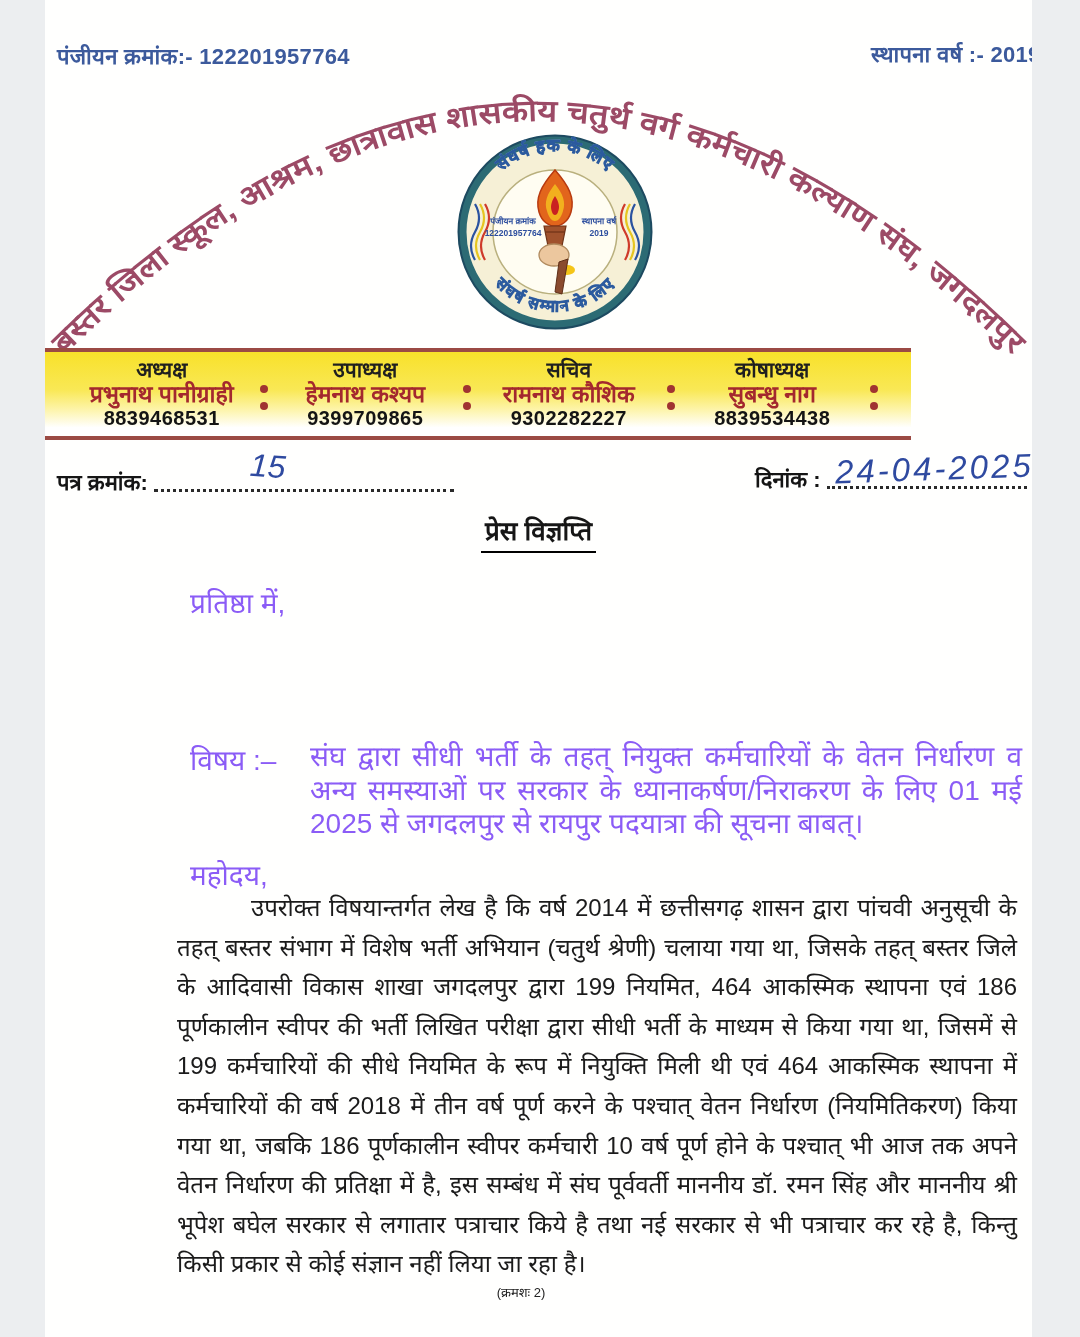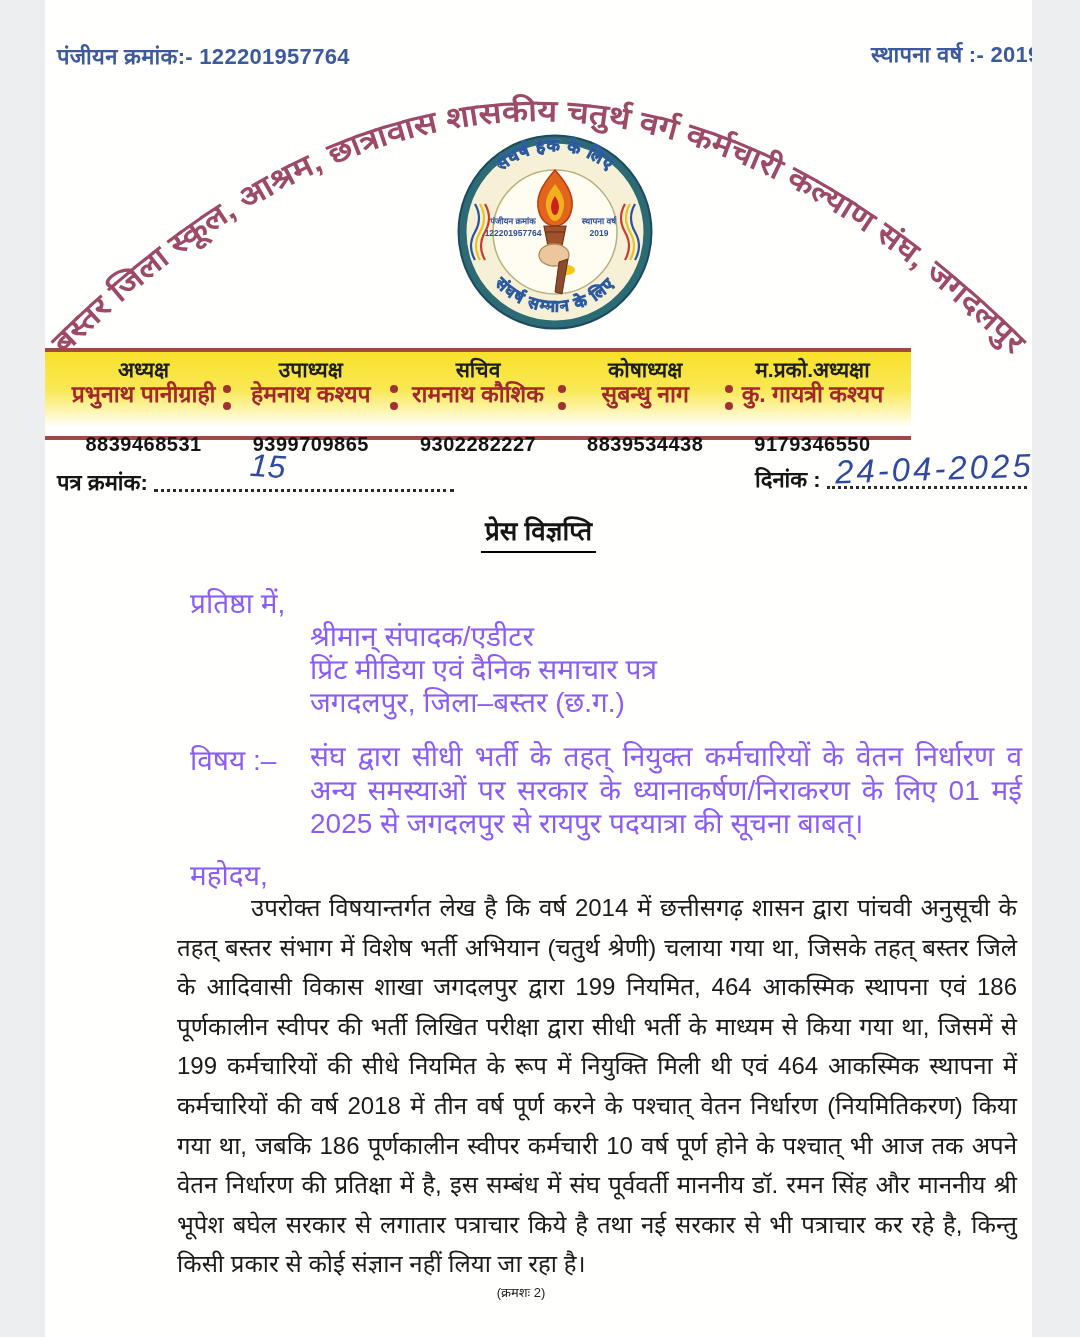--- a/index.html
+++ b/index.html
@@ -36,21 +36,21 @@
   .band{
     position:absolute;left:0;top:348px;width:866px;height:92px;
     border-top:4px solid #9b4a44;border-bottom:4px solid #9b4a44;
     background:linear-gradient(to bottom,#f8e12a 0%,#f9e855 45%,#fdf4a8 68%,#ffffff 90%);
     display:flex;align-items:stretch;justify-content:space-between;
     padding:4px 26px;box-sizing:border-box;
   }
   .official-col{flex:1;text-align:center;display:flex;flex-direction:column;justify-content:space-between;padding:2px 0 3px;}
   .official-role{color:#1f1f1f;font-weight:bold;font-size:21px;line-height:23px;}
   .official-name{color:#a3282e;font-weight:bold;font-size:23px;line-height:26px;white-space:nowrap;}
-  .official-phone{color:#141414;font-weight:bold;font-size:20px;line-height:22px;letter-spacing:.5px;margin-top:26px;}
+  .official-phone{color:#141414;font-weight:bold;font-size:20px;line-height:22px;letter-spacing:.5px;}
   .sep-dots{width:22px;display:flex;flex-direction:column;align-items:center;justify-content:center;gap:9px;margin-top:6px;}
   .sep-dots i{width:8px;height:8px;border-radius:50%;background:#a03331;display:block;}
   
   .meta-label{position:absolute;color:#151515;font-weight:bold;font-size:22px;white-space:nowrap;}
   .dotline{display:inline-block;border-bottom:3px dotted #2a2a2a;vertical-align:-2px;}
   .handink{position:absolute;color:#2f4aa0;font-style:italic;font-weight:500;white-space:nowrap;}
   
   .press-title{
     position:absolute;left:0;top:512px;width:987px;text-align:center;
   }
@@ -163,50 +163,40 @@
       </div>
     <div class="official-col">
       <div class="official-role">कोषाध्यक्ष</div>
       <div class="official-name">सुबन्धु नाग</div>
       <div class="official-phone">8839534438</div>
     </div>
     <div class="sep-dots">
         <i></i>
         <i></i>
       </div>
-    <div class="official-col">
-      <div class="official-role">म.प्रको.अध्यक्षा</div>
-      <div class="official-name">कु. गायत्री कश्यप</div>
-      <div class="official-phone">9179346550</div>
-    </div>
   </div>
 
   <div class="meta-label" style="left:12px;top:466px;">
     <span>पत्र क्रमांक:</span>
     <span class="dotline" style="width:300px;"></span>
   </div>
   <div class="handink" style="left:205px;top:448px;font-size:32px;transform:rotate(4deg);">15</div>
 
   <div class="meta-label" style="left:710px;top:463px;">
     <span>दिनांक :</span>
     <span class="dotline" style="width:200px;"></span>
   </div>
   <div class="handink" style="left:790px;top:450px;font-size:33px;letter-spacing:3px;transform:rotate(-2deg);">24-04-2025</div>
 
   <div class="press-title">
     <span>प्रेस विज्ञप्ति</span>
   </div>
 
   <div class="body-text" style="left:145px;top:583px;">प्रतिष्ठा में,</div>
 
-  <div class="body-text" style="left:265px;top:620px;">
-    <div class="addr-line">श्रीमान् संपादक/एडीटर</div>
-    <div class="addr-line">प्रिंट मीडिया एवं दैनिक समाचार पत्र</div>
-    <div class="addr-line">जगदलपुर, जिला–बस्तर (छ.ग.)</div>
-  </div>
 
   <div class="body-text" style="left:145px;top:740px;">विषय :–</div>
   <div class="body-text subject-block" style="left:265px;top:740px;">संघ द्वारा सीधी भर्ती के तहत् नियुक्त कर्मचारियों के वेतन निर्धारण व अन्य समस्याओं पर सरकार के ध्यानाकर्षण/निराकरण के लिए 01 मई 2025 से जगदलपुर से रायपुर पदयात्रा की सूचना बाबत्।</div>
 
   <div class="body-text" style="left:145px;top:855px;">महोदय,</div>
 
   <div class="body-text para" style="left:132px;top:888px;">उपरोक्त विषयान्तर्गत लेख है कि वर्ष 2014 में छत्तीसगढ़ शासन द्वारा पांचवी अनुसूची के तहत् बस्तर संभाग में विशेष भर्ती अभियान (चतुर्थ श्रेणी) चलाया गया था, जिसके तहत् बस्तर जिले के आदिवासी विकास शाखा जगदलपुर द्वारा 199 नियमित, 464 आकस्मिक स्थापना एवं 186 पूर्णकालीन स्वीपर की भर्ती लिखित परीक्षा द्वारा सीधी भर्ती के माध्यम से किया गया था, जिसमें से 199 कर्मचारियों की सीधे नियमित के रूप में नियुक्ति मिली थी एवं 464 आकस्मिक स्थापना में कर्मचारियों की वर्ष 2018 में तीन वर्ष पूर्ण करने के पश्चात् वेतन निर्धारण (नियमितिकरण) किया गया था, जबकि 186 पूर्णकालीन स्वीपर कर्मचारी 10 वर्ष पूर्ण होने के पश्चात् भी आज तक अपने वेतन निर्धारण की प्रतिक्षा में है, इस सम्बंध में संघ पूर्ववर्ती माननीय डॉ. रमन सिंह और माननीय श्री भूपेश बघेल सरकार से लगातार पत्राचार किये है तथा नई सरकार से भी पत्राचार कर रहे है, किन्तु किसी प्रकार से कोई संज्ञान नहीं लिया जा रहा है।</div>
 
   <div class="contd">(क्रमशः 2)</div>
 

